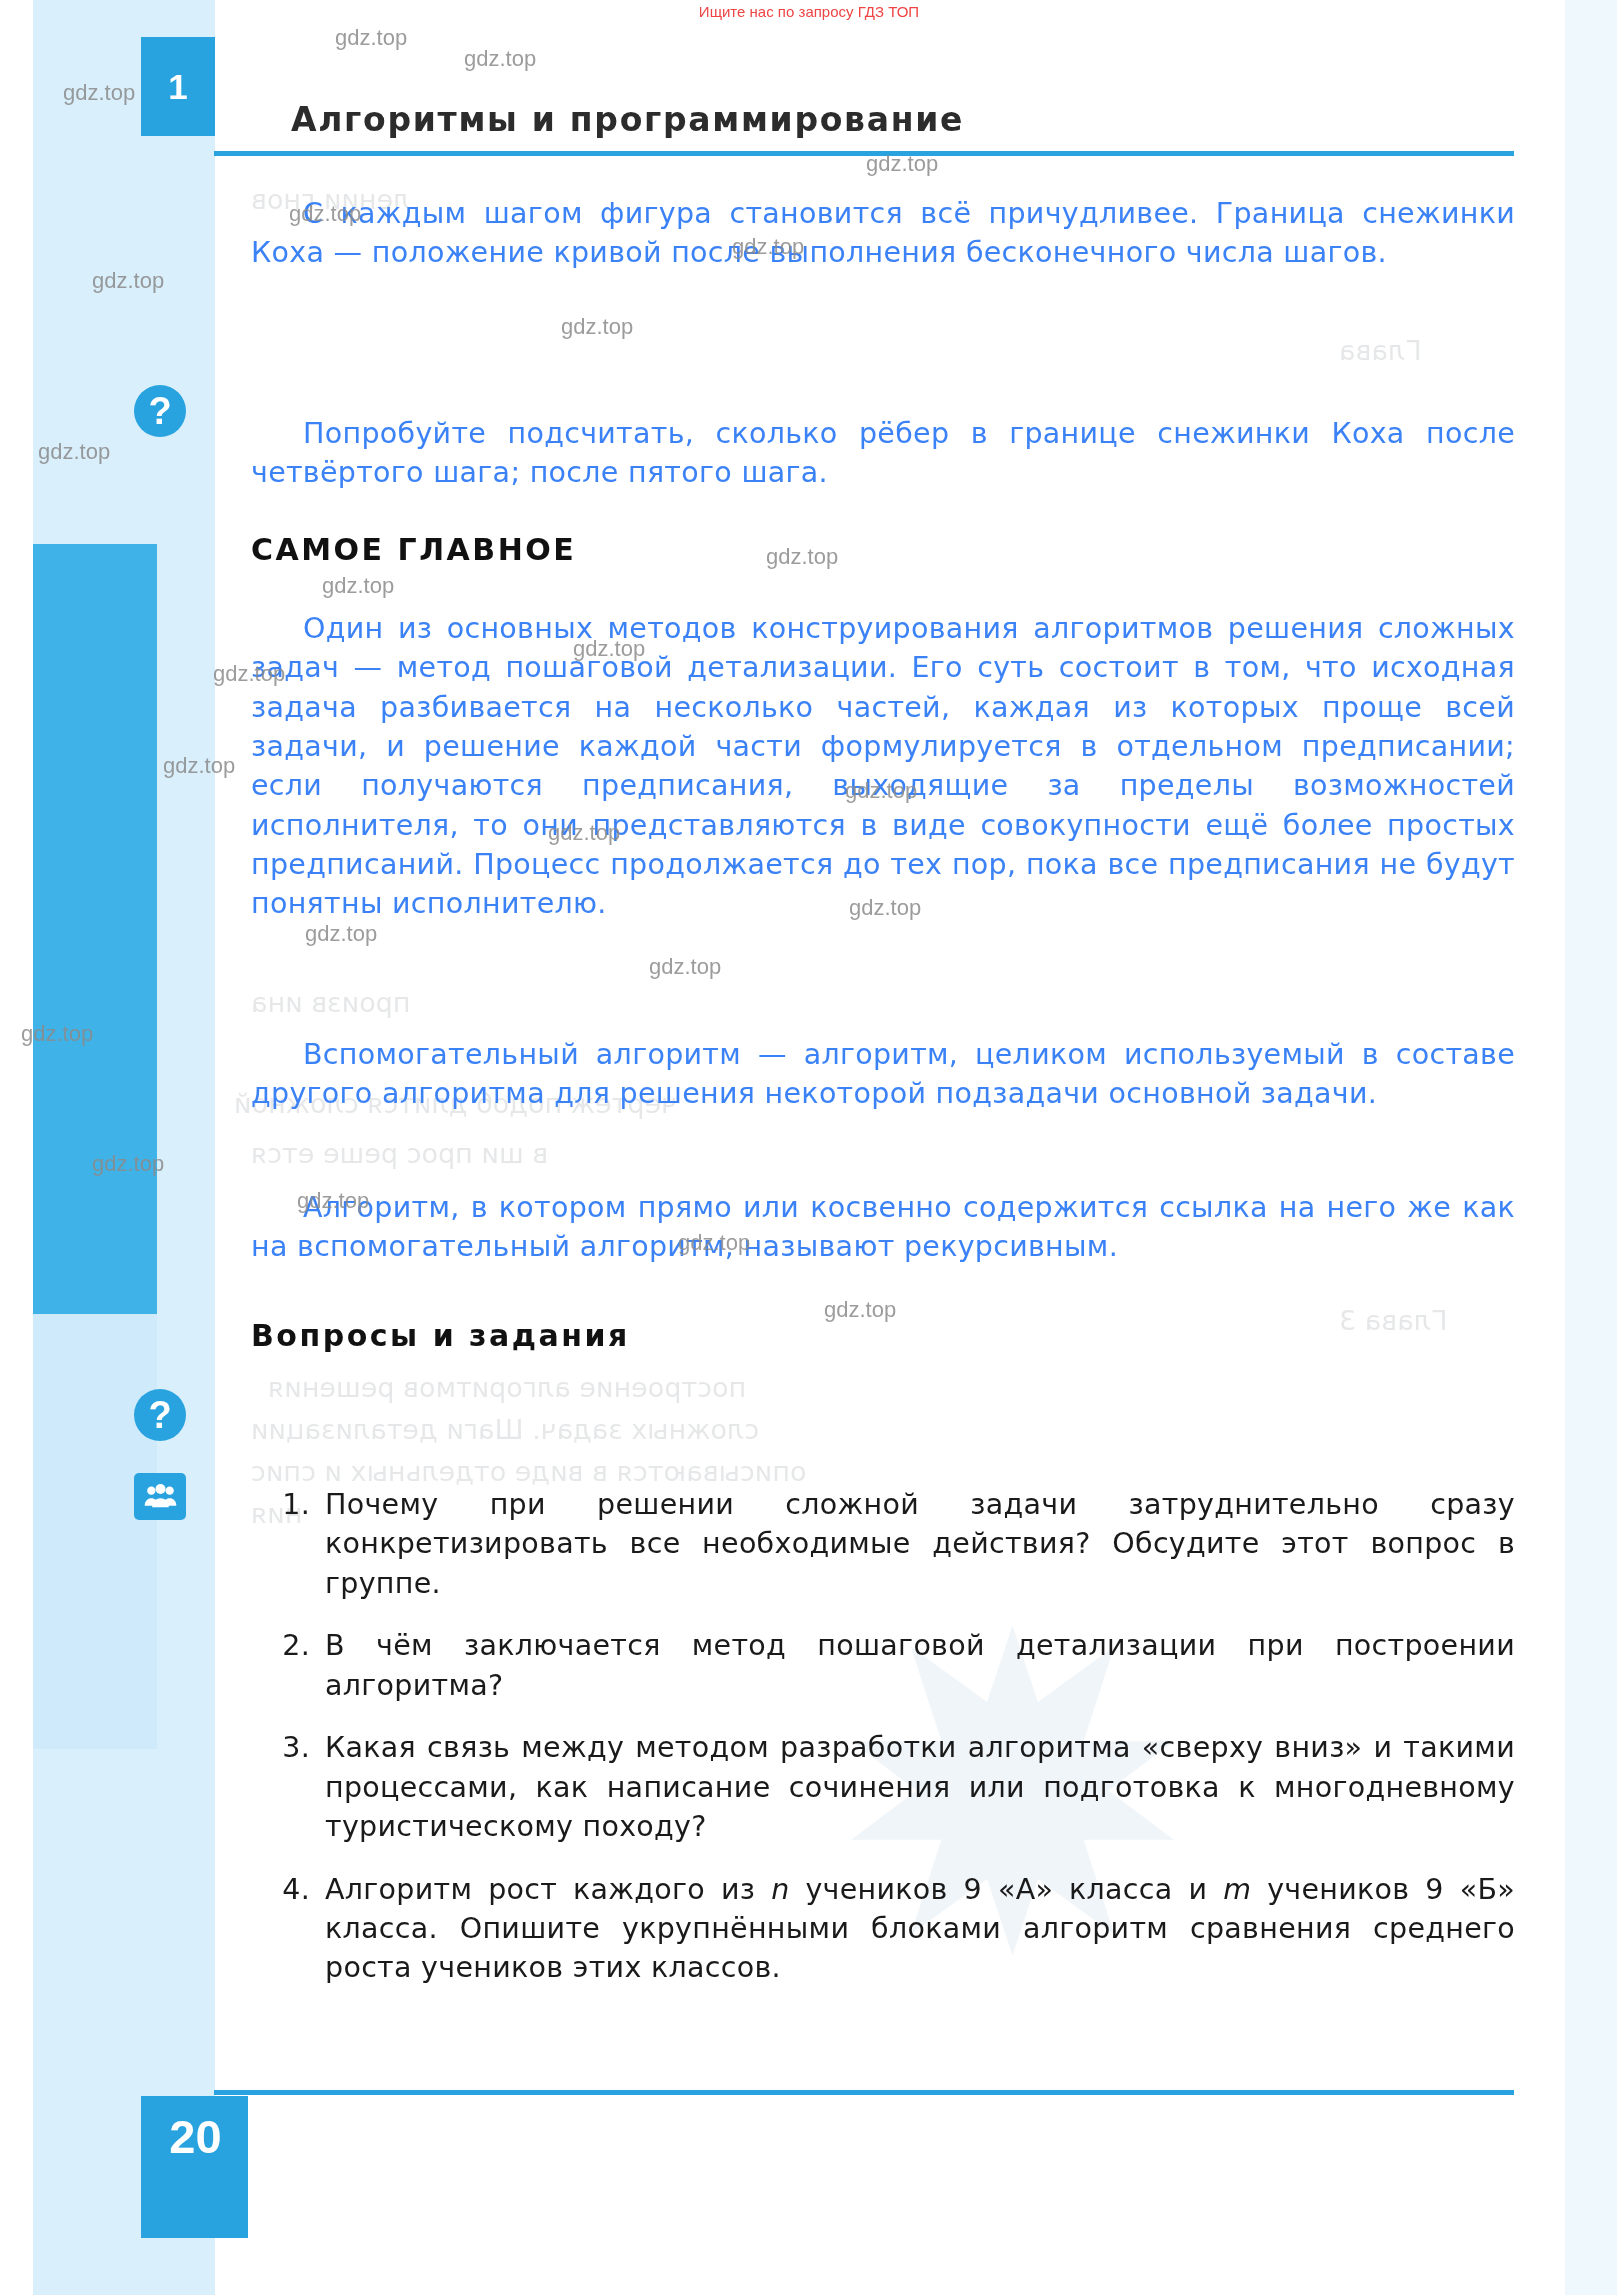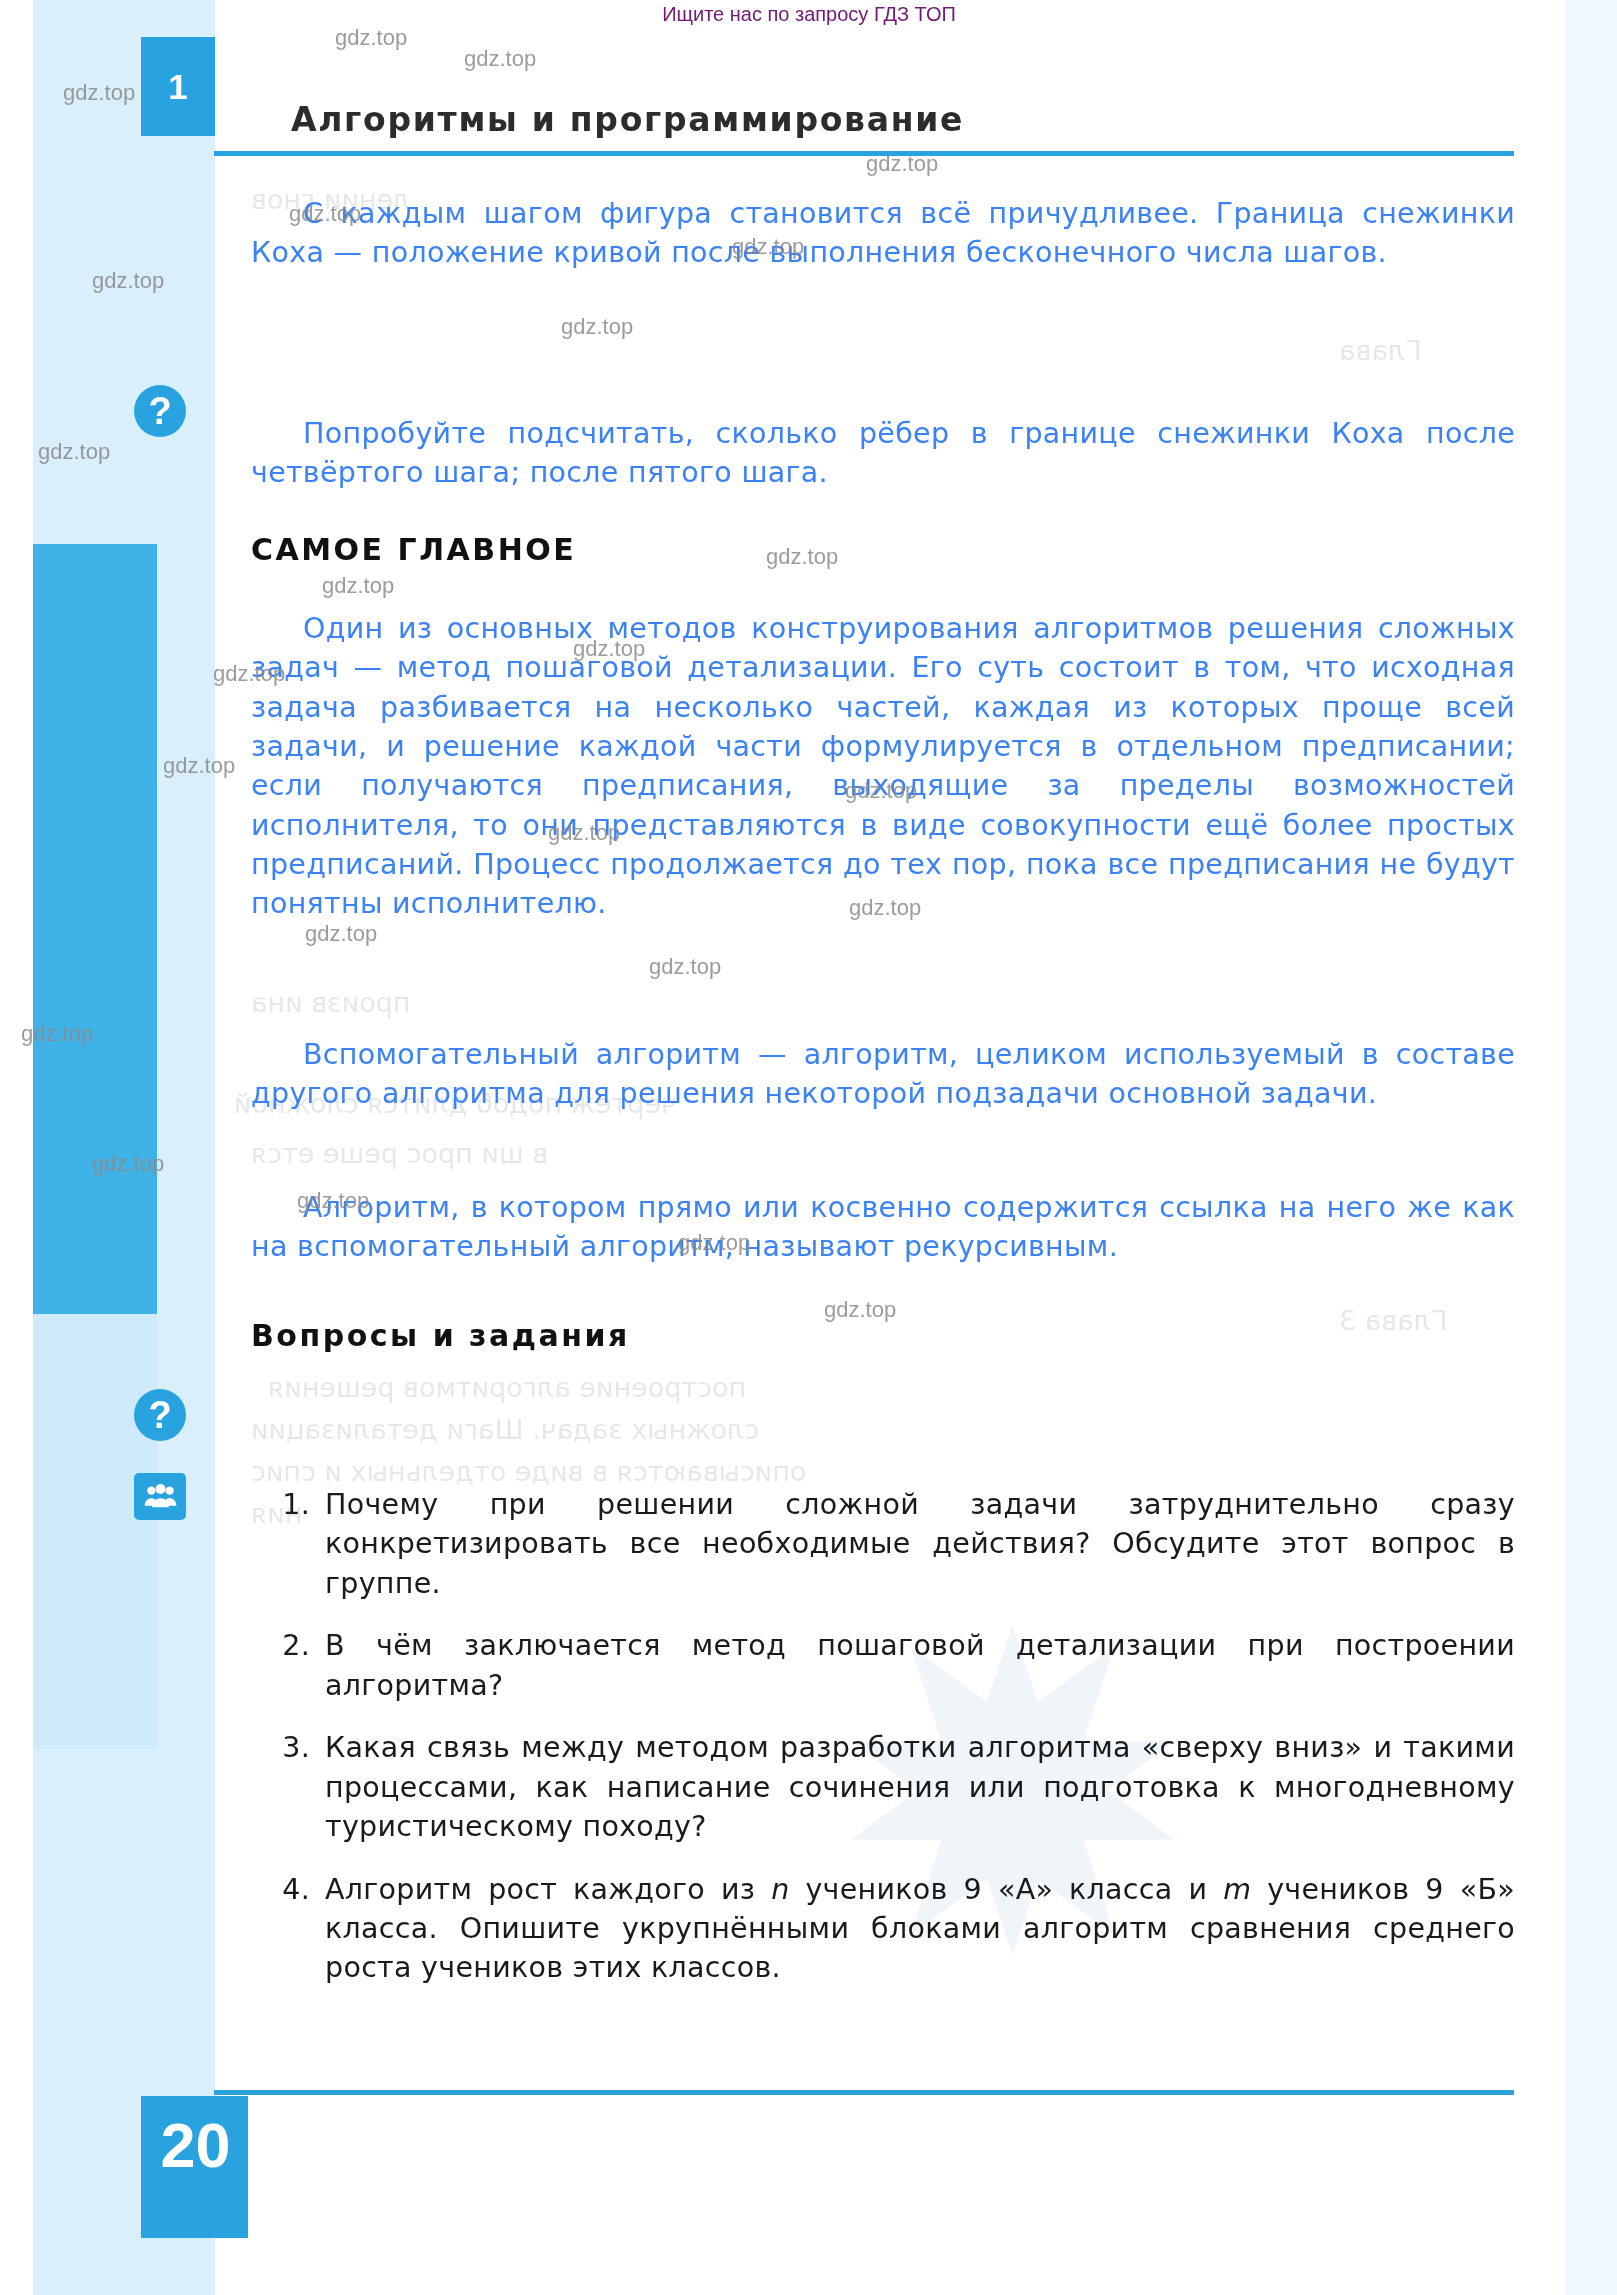--- a/index.html
+++ b/index.html
@@ -169,21 +169,21 @@
     position: absolute;
     left: 141px; top: 2096px;
     width: 107px; height: 142px;
     background: #29a3e0;
   }
   .page-num {
     position: absolute;
     left: 141px; top: 2109px;
     width: 109px;
     text-align: center;
-    font-size: 63px;
+    font-size: 47px;
     font-weight: bold;
     color: #ffffff;
     font-family: "Liberation Sans", sans-serif;
   }
   .white-block {
     position: absolute;
     left: 248px; top: 2096px;
     width: 1267px; height: 199px;
     background: #ffffff;
   }
@@ -214,22 +214,22 @@
     font-family: "Liberation Sans", sans-serif;
     opacity: 0.85;
     pointer-events: none;
     white-space: nowrap;
   }
   .wm-top {
     position: absolute;
     left: 0; top: 3.3px;
     width: 1618px;
     text-align: center;
-    color: #701a75;
-    font-size: 20px;
+    color: #ef4444;
+    font-size: 15px;
     font-family: "Liberation Sans", sans-serif;
     pointer-events: none;
   }
   .wm-bottom {
     position: absolute;
     left: 0; top: 2275px;
     width: 1618px;
     text-align: center;
     color: #e23b3b;
     font-size: 13.4px;

